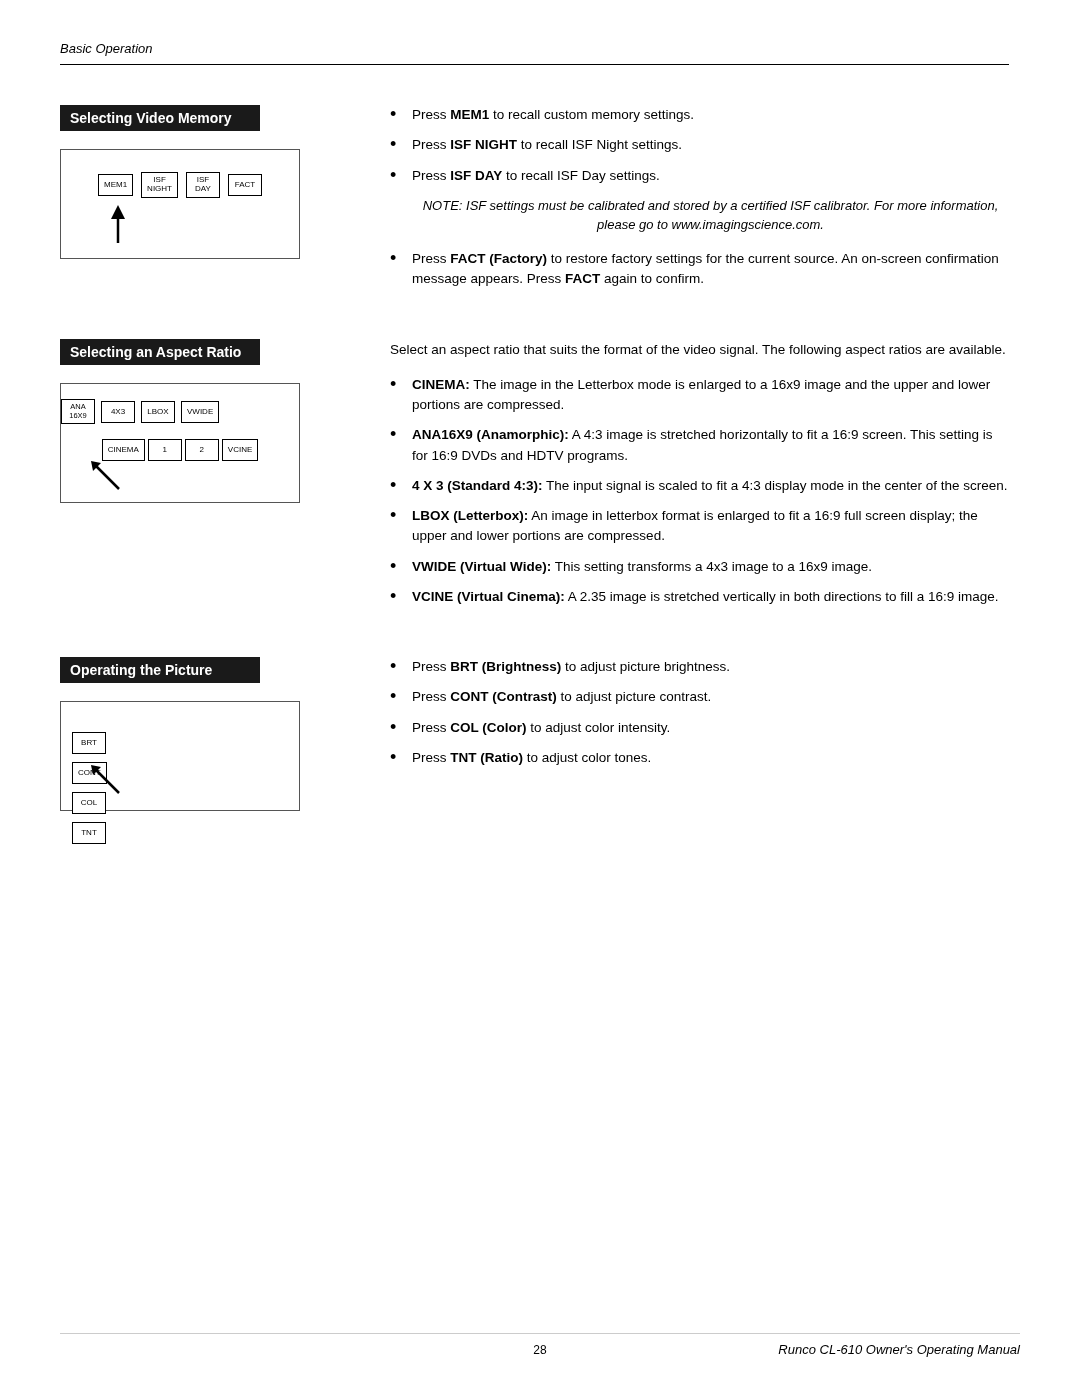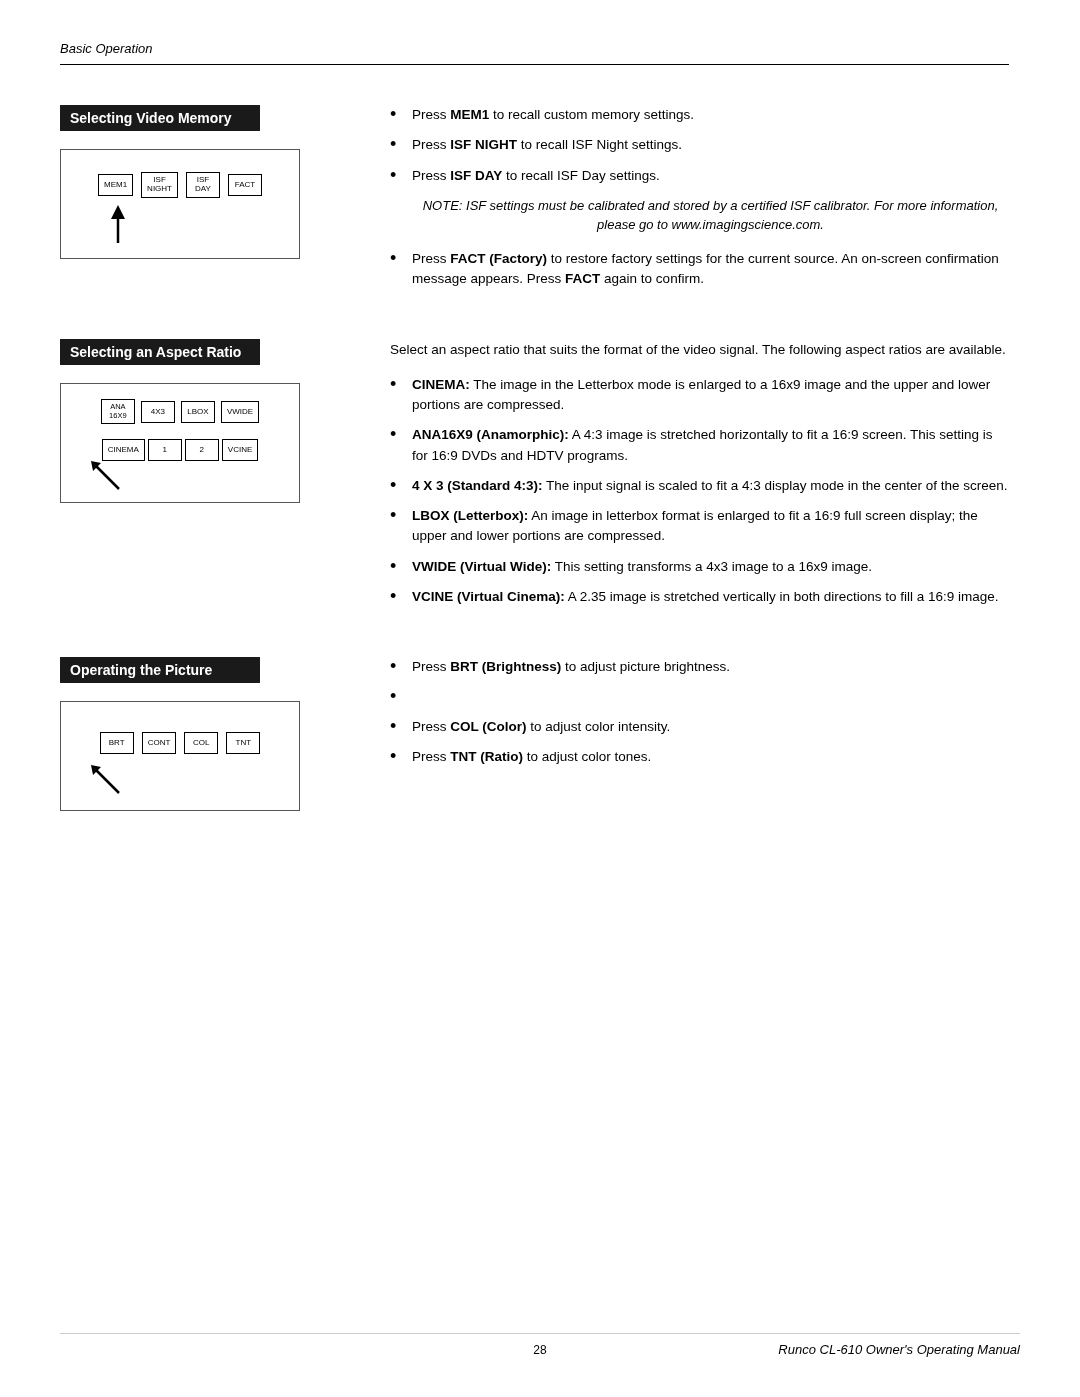--- a/index.html
+++ b/index.html
@@ -110,21 +110,20 @@
       height: 120px;
       position: relative;
       background: #fff;
       margin-top: 4px;
     }
 
     .aspect-row-1 {
       display: flex;
       flex-direction: row;
       align-items: center;
-      justify-content: center;
       gap: 6px;
       position: absolute;
       top: 15px;
       left: 0;
       right: 0;
     }
 
     .aspect-row-2 {
       display: flex;
       flex-direction: row;
@@ -142,27 +141,27 @@
       border: 1.5px solid #555;
       width: 240px;
       height: 110px;
       position: relative;
       background: #fff;
       margin-top: 4px;
     }
 
     .picture-buttons-row {
       display: flex;
-      flex-direction: row;
-      align-items: flex-end;
+      flex-direction: column;
+      align-items: flex-start;
       justify-content: center;
       gap: 8px;
       position: absolute;
       top: 30px;
-      left: 0;
+      left: 11px;
       right: 0;
     }
 
     
     .bullet-list {
       list-style: none;
       padding: 0;
       margin: 0;
     }
 
@@ -357,20 +356,21 @@
     </div>
 
     <div class="section-right">
       <ul class="bullet-list">
         <li>
           <span class="bullet-dot">•</span>
           <span>Press <strong>BRT (Brightness)</strong> to adjust picture brightness.</span>
         </li>
         <li>
           <span class="bullet-dot">•</span>
+          <span>Press <strong>CONT (Contrast)</strong> to adjust picture contrast.</span>
         </li>
         <li>
           <span class="bullet-dot">•</span>
           <span>Press <strong>COL (Color)</strong> to adjust color intensity.</span>
         </li>
         <li>
           <span class="bullet-dot">•</span>
           <span>Press <strong>TNT (Ratio)</strong> to adjust color tones.</span>
         </li>
       </ul>

